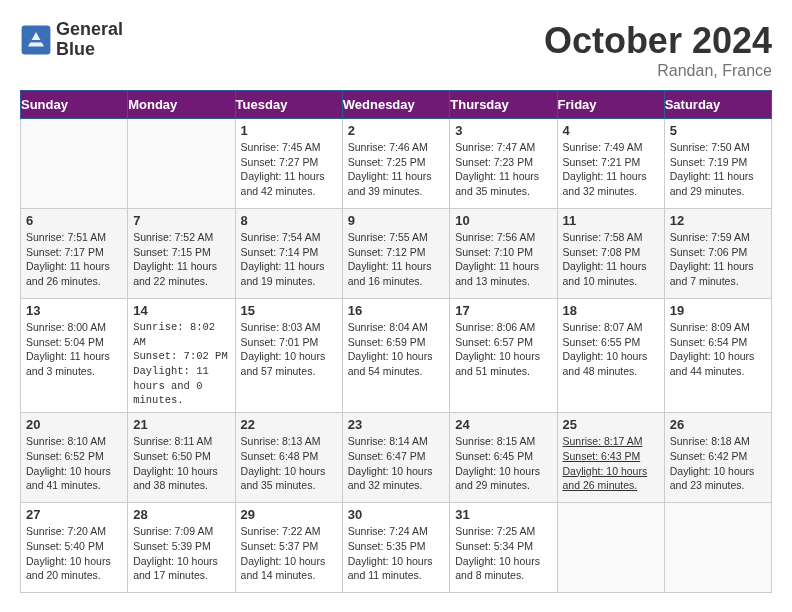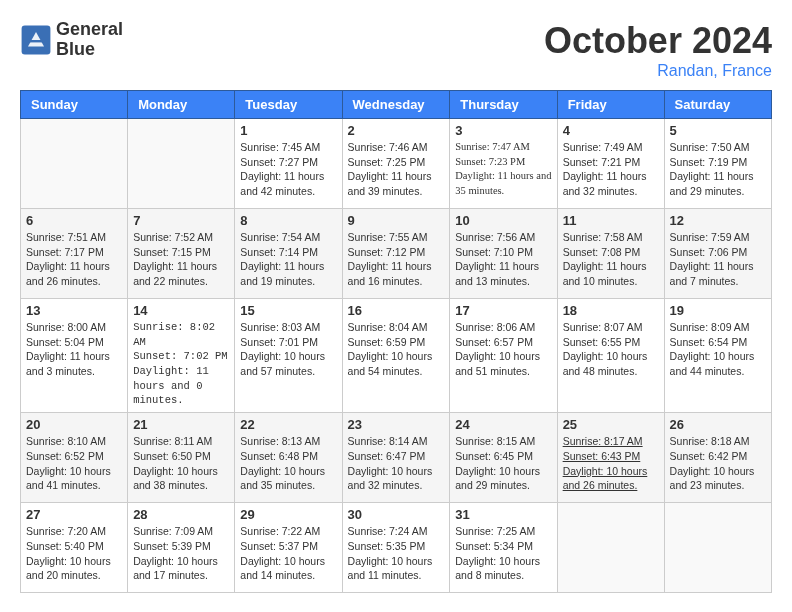--- a/index.html
+++ b/index.html
@@ -37,31 +37,31 @@
     .title-block {
       text-align: right;
     }
     .month-title {
       font-size: 36px;
       font-weight: bold;
       color: #333;
     }
     .location {
       font-size: 16px;
-      color: #3b82f6;
+      color: #737373;
     }
     table {
       width: 100%;
       border-collapse: collapse;
       font-size: 11px;
     }
     thead tr th {
-      background-color: #3b82f6;
+      background-color: #701a75;
       color: #fff;
-      padding: 6px 10px;
+      padding: 6px 0;
       text-align: left;
       font-size: 13px;
       font-weight: bold;
       border: 1px solid #2d5a9a;
     }
     tbody tr td {
       border: 1px solid #ccc;
       vertical-align: top;
       padding: 4px 5px;
       height: 90px;
@@ -131,21 +131,21 @@
 Daylight: 11 hours and 42 minutes.</div>
         </td>
         <td>
           <span class="day-number">2</span>
           <div class="day-info" style="white-space: pre-line;">Sunrise: 7:46 AM
 Sunset: 7:25 PM
 Daylight: 11 hours and 39 minutes.</div>
         </td>
         <td>
           <span class="day-number">3</span>
-          <div class="day-info" style="white-space: pre-line; font-family: Liberation Serif, serif;">Sunrise: 7:47 AM
+          <div class="day-info" style="white-space: pre-line;">Sunrise: 7:47 AM
 Sunset: 7:23 PM
 Daylight: 11 hours and 35 minutes.</div>
         </td>
         <td>
           <span class="day-number">4</span>
           <div class="day-info" style="white-space: pre-line;">Sunrise: 7:49 AM
 Sunset: 7:21 PM
 Daylight: 11 hours and 32 minutes.</div>
         </td>
         <td>

